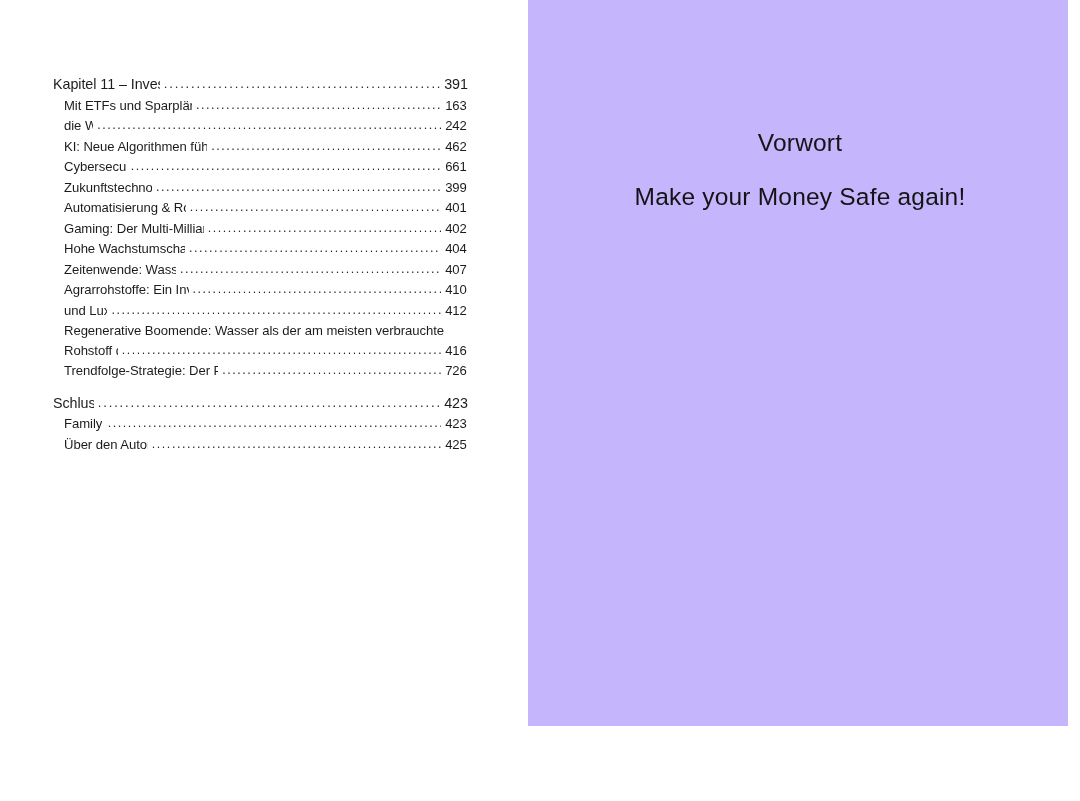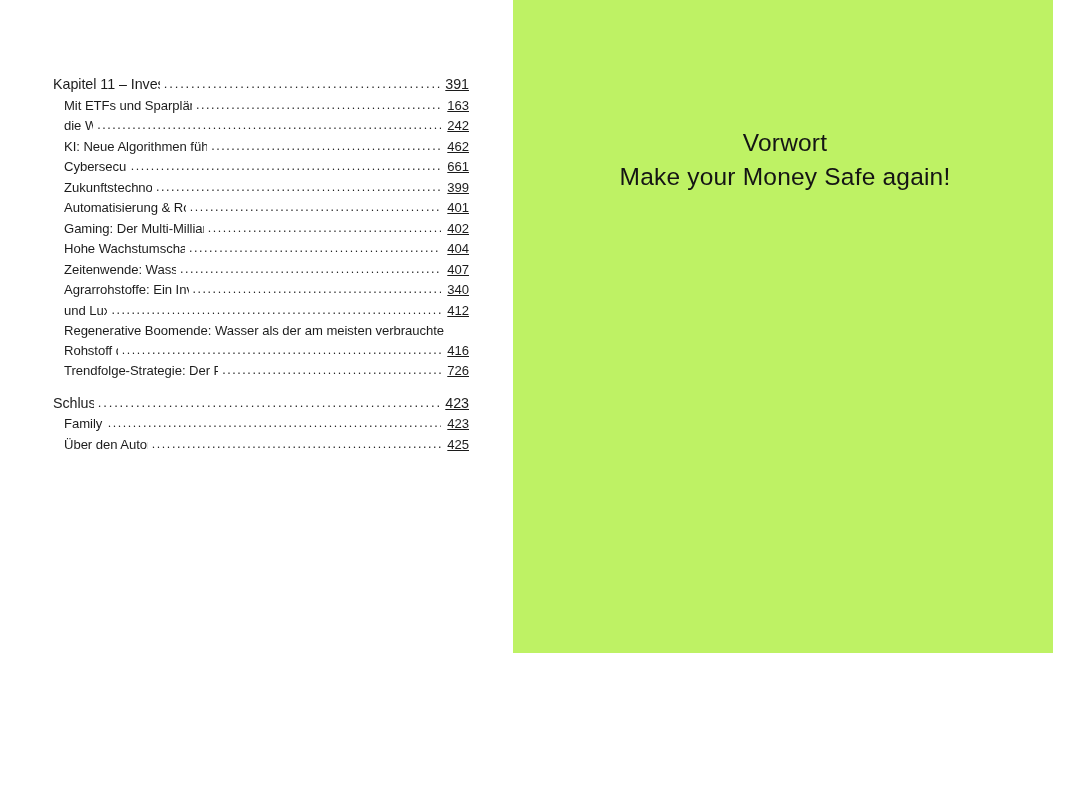--- a/index.html
+++ b/index.html
@@ -77,39 +77,38 @@
     letter-spacing: 1.55px;
     transform: translateY(-1px);
   }
   .toc-entry.level-1 .toc-leader {
     letter-spacing: 1.85px;
     font-size: 13px;
   }
 
   .toc-page {
     flex: 0 0 auto;
-    text-align: right;
+    text-align: center;
     min-width: 26px;
     padding-left: 1px;
-    text-decoration: underline;
   }
 
   
   .toc-entry.cont {
     margin-left: 11px;
   }
 
   
   .page-right {
     position: absolute;
-    left: 513px;
+    left: 528px;
     top: 0;
     width: 540px;
-    height: 653px;
-    background: #bef264;
+    height: 726px;
+    background: #c4b5fd;
   }
 
   .chapter-head {
     position: absolute;
     left: 54px;
     top: 128px;
     width: 436px;
     text-align: center;
   }
   .chapter-kicker {
@@ -117,21 +116,21 @@
     line-height: 30px;
     font-weight: 400;
     color: #141414;
     letter-spacing: 0.2px;
   }
   .chapter-title {
     font-size: 24.5px;
     line-height: 30px;
     font-weight: 400;
     color: #141414;
-    margin-top: 4px;
+    margin-top: 24px;
     letter-spacing: 0.2px;
   }
 </style>
 </head>
 <body>
 
 <div class="spread">
 
   <div class="page-left">
     <div class="toc" id="toc-list">
@@ -181,21 +180,21 @@
           <span class="toc-page">404</span>
         </div>
         <div class="toc-entry level-2">
           <span class="toc-title">Zeitenwende: Wasserstoff ist das neue Gas.</span>
           <span class="toc-leader">......................................................................................................................</span>
           <span class="toc-page">407</span>
         </div>
         <div class="toc-entry level-2">
           <span class="toc-title">Agrarrohstoffe: Ein Investment in die Landwirtschaft</span>
           <span class="toc-leader">......................................................................................................................</span>
-          <span class="toc-page">340</span>
+          <span class="toc-page">410</span>
         </div>
         <div class="toc-entry level-2 cont">
           <span class="toc-title">und Luxusgut</span>
           <span class="toc-leader">......................................................................................................................</span>
           <span class="toc-page">412</span>
         </div>
         <div class="toc-entry level-2 noleader">
           <span class="toc-title">Regenerative Boomende: Wasser als der am meisten verbrauchte</span>
         </div>
         <div class="toc-entry level-2 cont">

